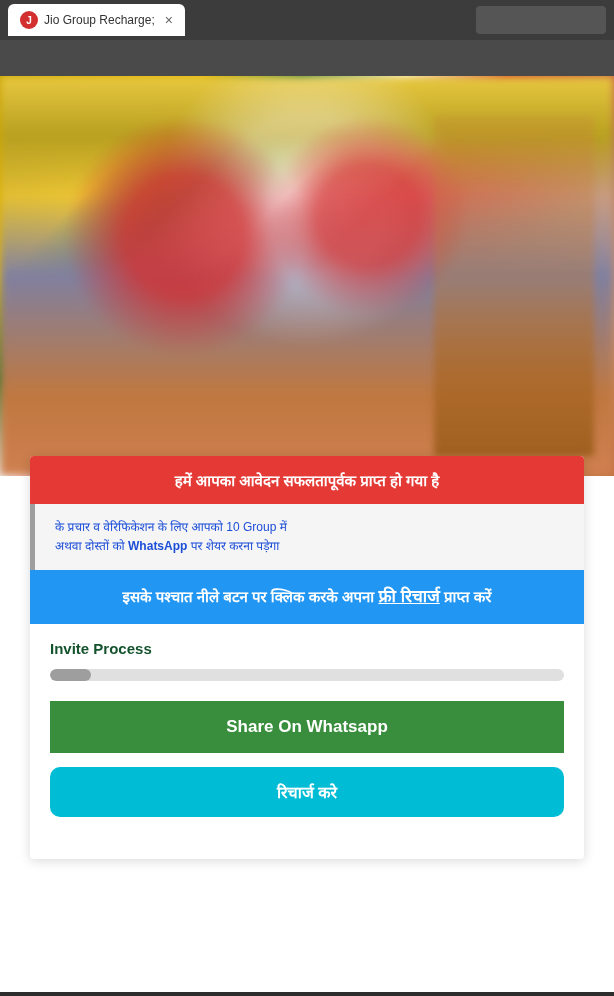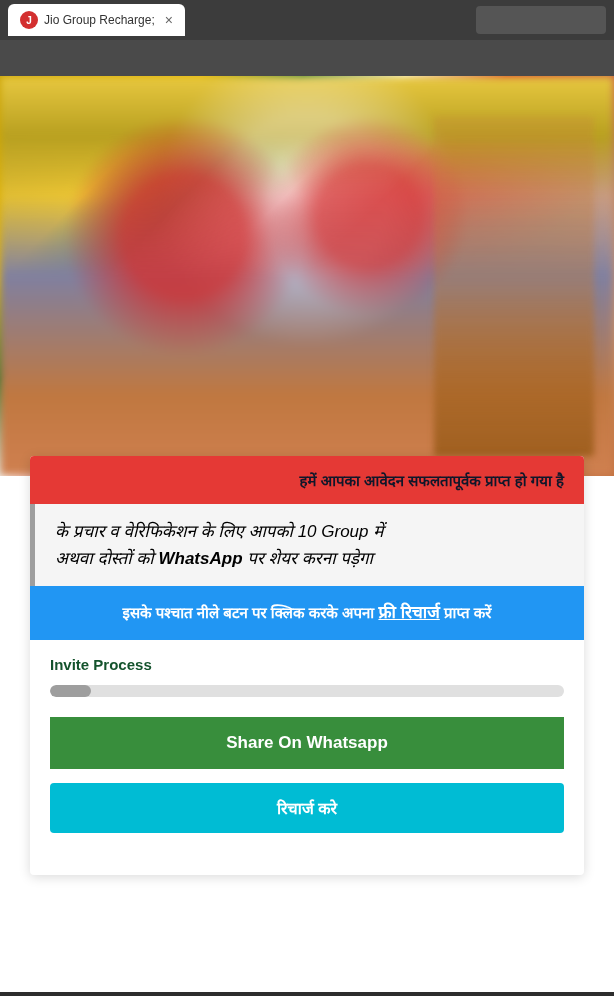--- a/index.html
+++ b/index.html
@@ -121,35 +121,34 @@
       margin: 0 30px;
       border-radius: 4px;
       box-shadow: 0 2px 12px rgba(0,0,0,0.15);
       overflow: hidden;
       position: relative;
       top: -20px;
     }
 
     .banner-red {
       background: #e53935;
-      color: #0f172a;
-      text-align: right;
+      color: #ffffff;
+      text-align: center;
       padding: 14px 20px;
       font-size: 15px;
       font-weight: bold;
     }
 
     .info-section {
       background: #f5f5f5;
       border-left: 5px solid #9e9e9e;
       padding: 14px 20px;
-      font-size: 17px;
-      color: #000000;
+      font-size: 12px;
+      color: #1d4ed8;
       line-height: 1.6;
-      font-style: italic;
     }
     .info-section strong {
       font-weight: bold;
       margin-top: 10px;
     }
 
     .banner-blue {
       background: #2196f3;
       color: white;
       text-align: center;
@@ -203,21 +202,21 @@
       cursor: pointer;
       margin-bottom: 14px;
     }
 
     .btn-recharge {
       display: block;
       width: 100%;
       background: #00bcd4;
       color: white;
       border: none;
-      border-radius: 4px;
+      border-radius: 10px;
       padding: 14px;
       font-size: 16px;
       font-weight: bold;
       text-align: center;
       cursor: pointer;
       margin-bottom: 6px;
     }
 
     .card-bottom-space {
       height: 20px;

